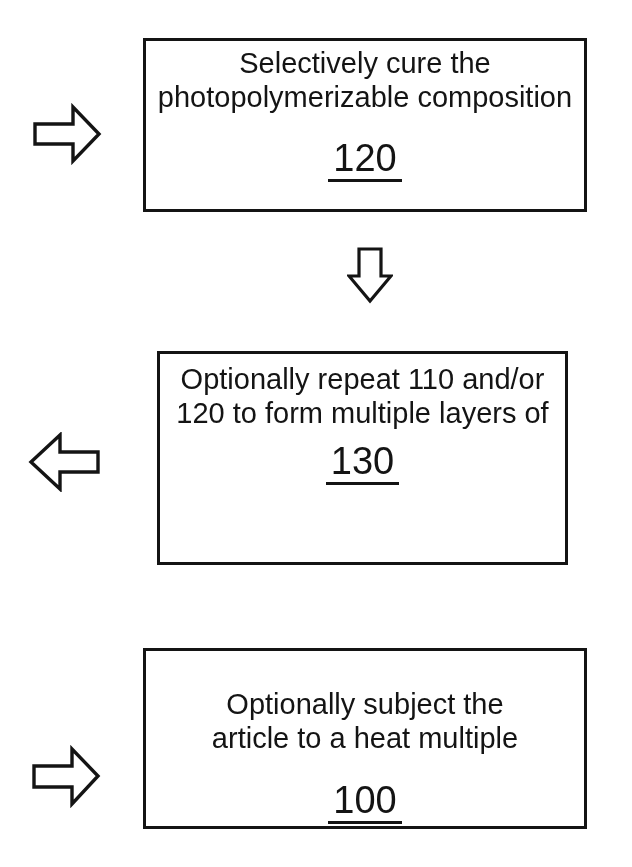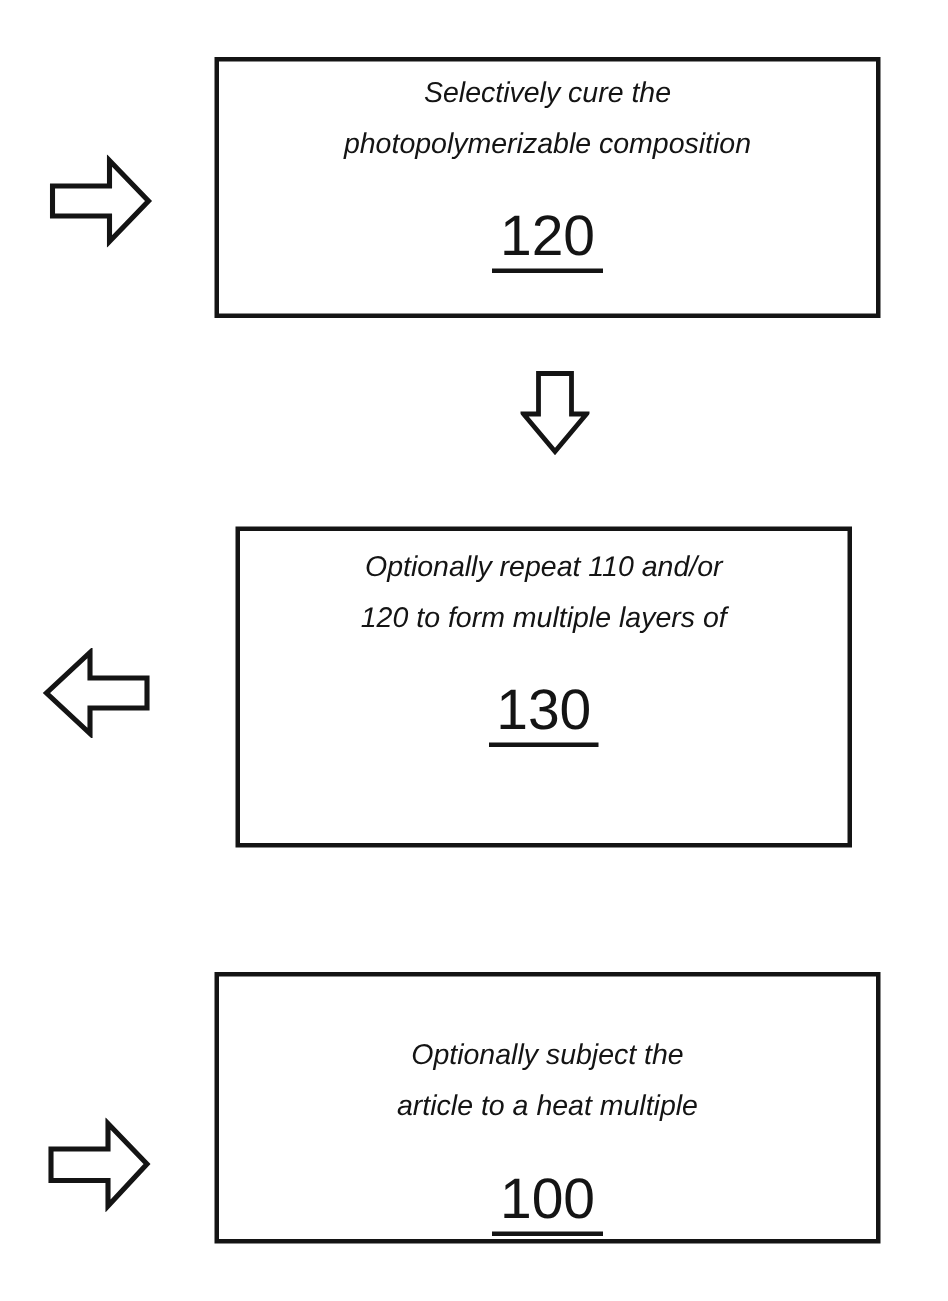--- a/index.html
+++ b/index.html
@@ -11,37 +11,37 @@
     color:var(--ink, #141414);
     overflow:hidden;
   }
   .flow-box {
     position:absolute;
     box-sizing:border-box;
     border:3px solid var(--ink, #141414);
     background:#ffffff;
     text-align:center;
   }
-  .box-lines { white-space:nowrap; font-size:19px; line-height:34px;font-style:italic; }
+  .box-lines { white-space:nowrap; font-size:29px; line-height:34px; }
   .line { white-space:nowrap; }
   .ref-row { line-height:40px; }
   .ref-num {
     display:inline-block;
     font-size:38px; line-height:38px;
     border-bottom:3px solid var(--ink, #141414);
     padding:0 5px 2px 5px;
   }
   .arrow { position:absolute; }
   .arrow svg { display:block; }
   
   .box-120 { left:143px; top:38px;  width:444px; height:174px; padding-top:5px; }
   .box-120 .ref-row { margin-top:25px; }
   
   .box-130 { left:157px; top:351px; width:411px; height:214px; padding-top:8px; }
-  .box-130 .ref-row { margin-top:25px; }
+  .box-130 .ref-row { margin-top:12px; }
   
   .box-160 { left:143px; top:648px; width:444px; height:181px; padding-top:36px; }
   .box-160 .ref-row { margin-top:26px; }
   
   .arrow-right-120 { left:33px;  top:103px; }
   .arrow-down-120-130 { left:347px; top:247px; }
   .arrow-left-130  { left:28px;  top:432px; }
   .arrow-right-160 { left:32px;  top:745px; }
 </style>
 </head>

